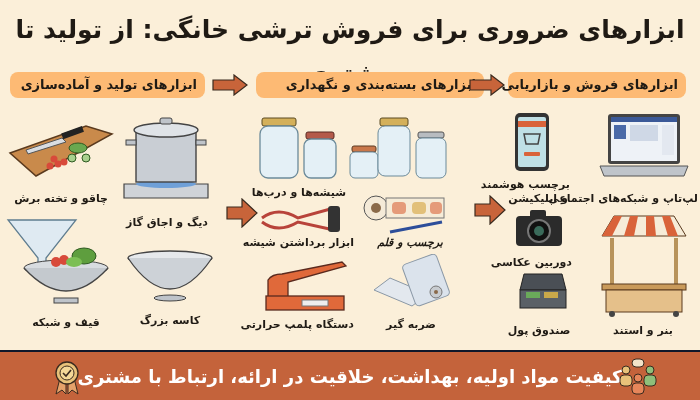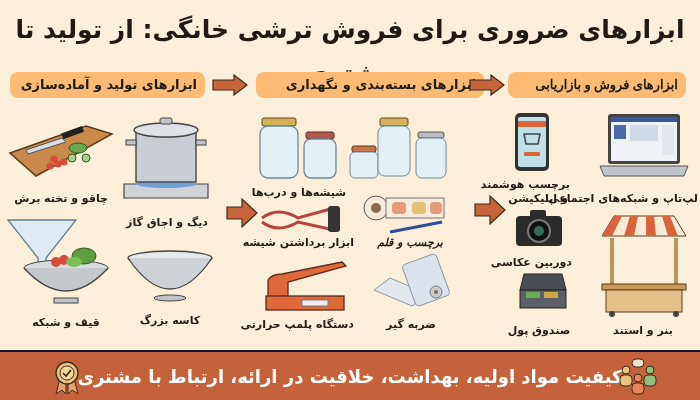--- a/index.html
+++ b/index.html
@@ -39,21 +39,21 @@
   }
   svg { display: block; }
 </style>
 </head>
 <body>
 
 <div class="title">ابزارهای ضروری برای فروش ترشی خانگی: از تولید تا مشتری</div>
 
 <div class="section-header" style="left:10px; width:195px;">ابزارهای تولید و آماده‌سازی</div>
 <div class="section-header" style="left:256px; width:228px;">ابزارهای بسته‌بندی و نگهداری</div>
-<div class="section-header" style="left:508px; width:178px;font-family:Liberation Serif, serif;">ابزارهای فروش و بازاریابی</div>
+<div class="section-header" style="left:508px; width:178px;">ابزارهای فروش و بازاریابی</div>
 
 <svg class="arrow" style="left:212px; top:74px;" viewBox="0 0 36 22">
     <path d="M1 6 H22 V1 L35 11 L22 21 V16 H1 Z" fill="#c8643a" stroke="#3a2a1e" stroke-width="1.2"></path>
   </svg>
 <svg class="arrow" style="left:469px; top:74px;" viewBox="0 0 36 22">
     <path d="M1 6 H22 V1 L35 11 L22 21 V16 H1 Z" fill="#c8643a" stroke="#3a2a1e" stroke-width="1.2"></path>
   </svg>
 
 <svg class="arrow" style="left:226px; top:198px; width:32px; height:30px;" viewBox="0 0 32 30">
     <path d="M1 9 H16 V1 L31 15 L16 29 V21 H1 Z" fill="#c8643a" stroke="#3a2a1e" stroke-width="1.2"></path>

